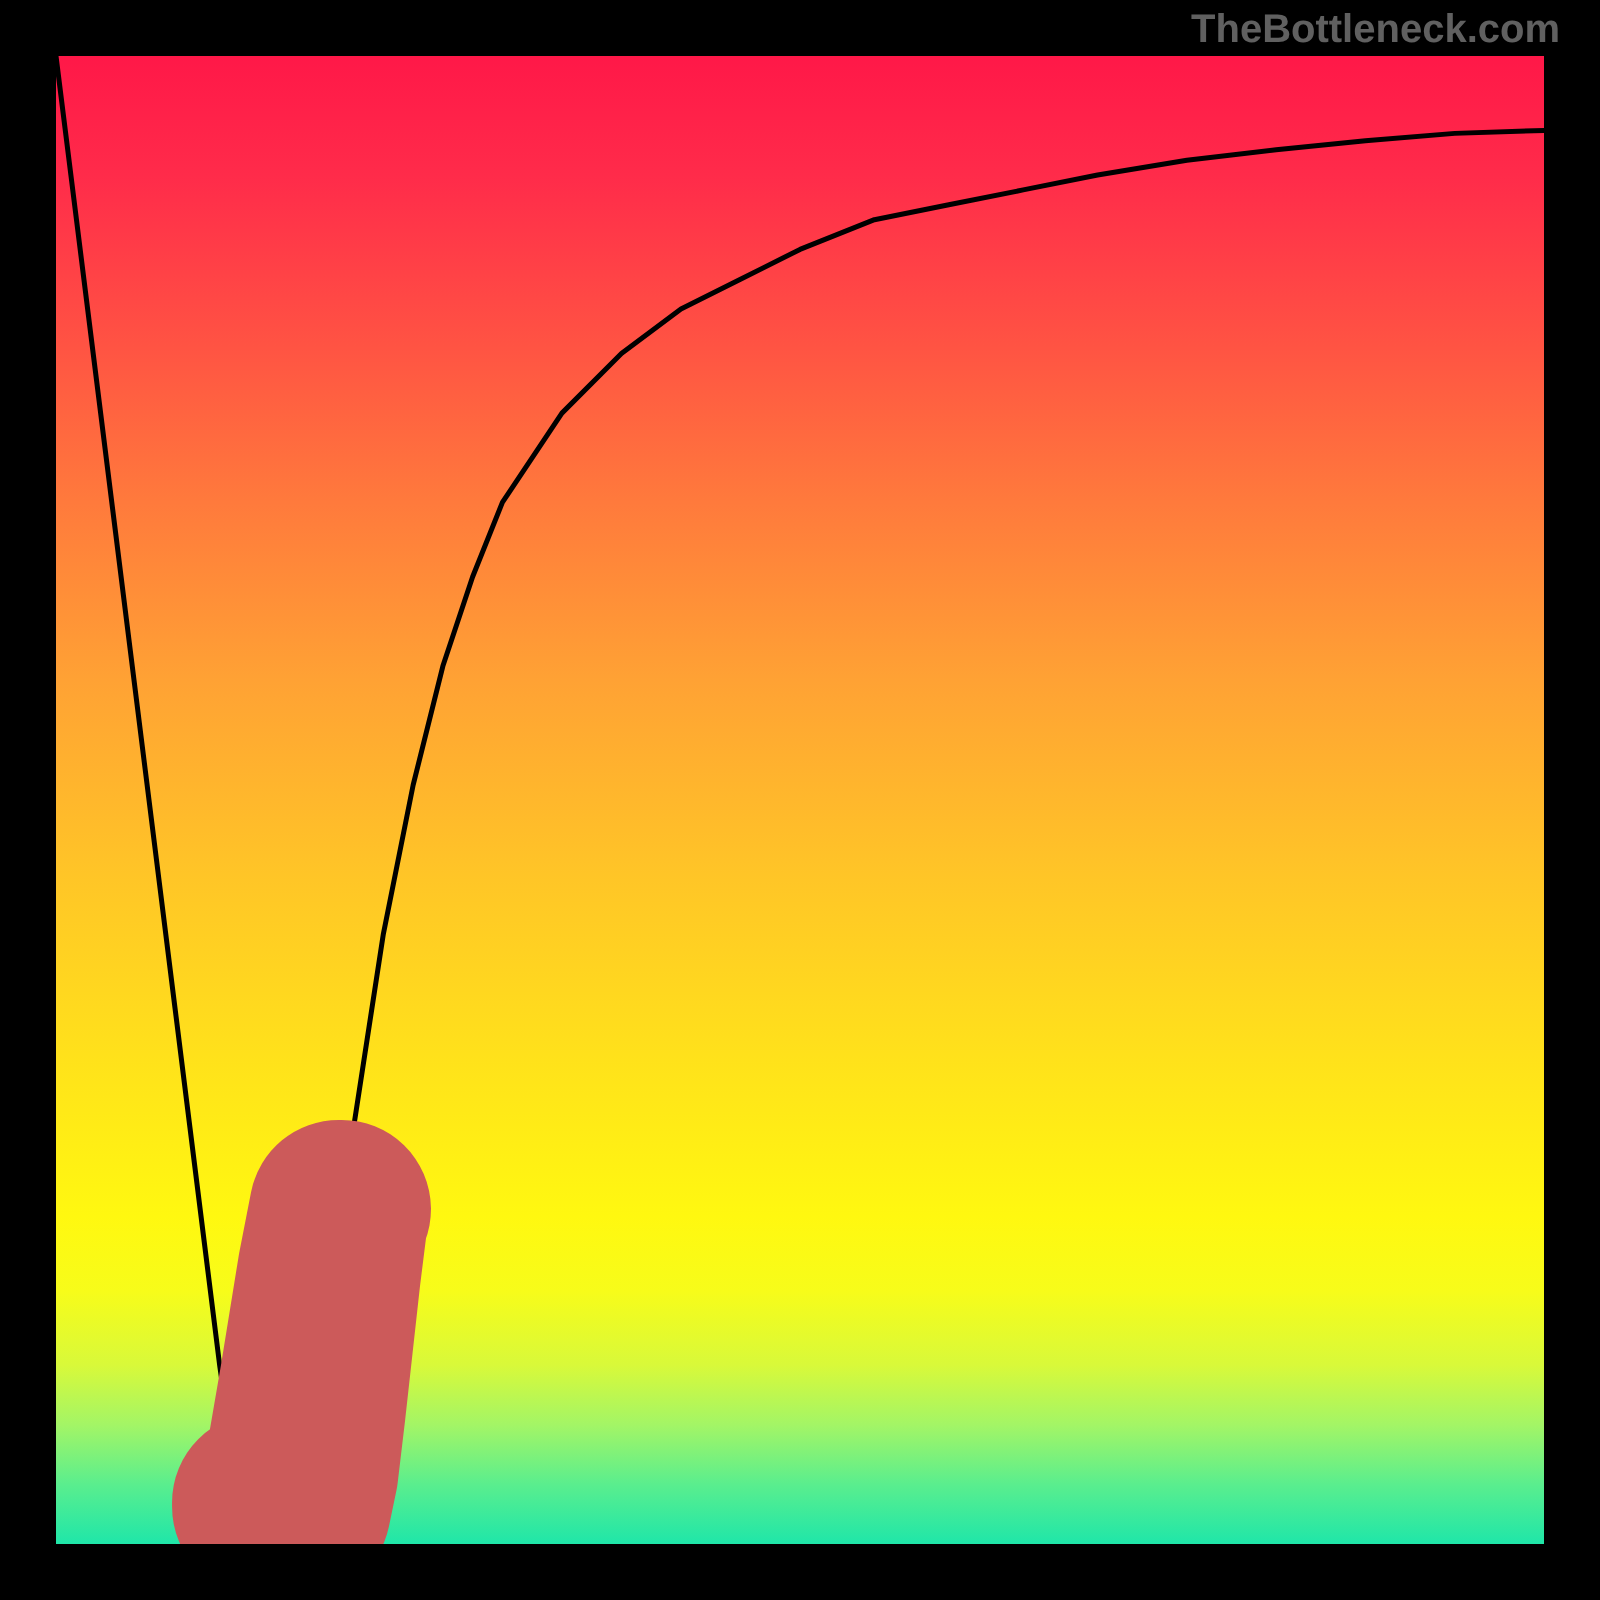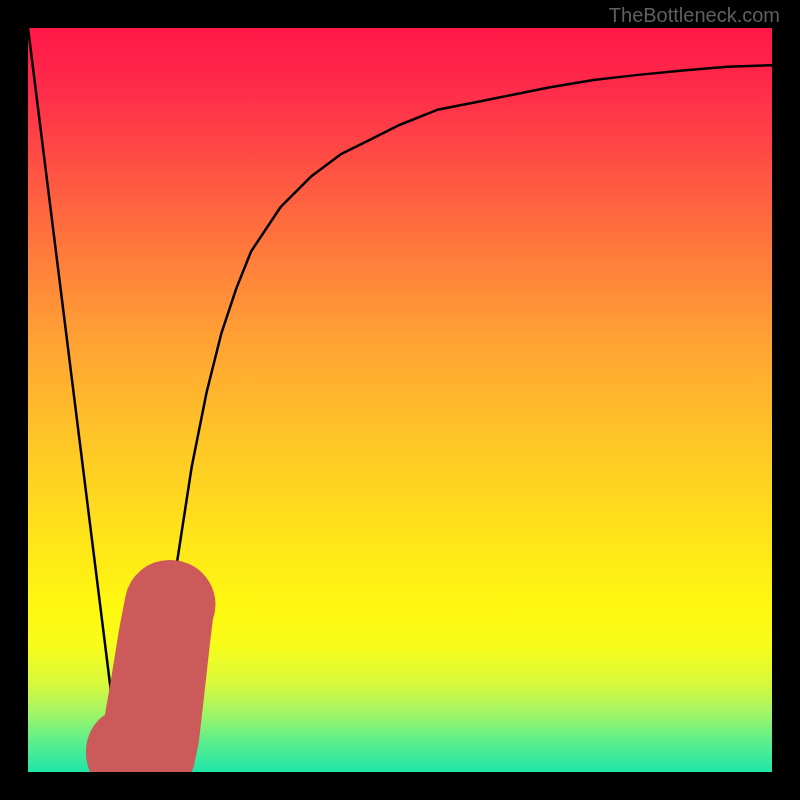--- a/index.html
+++ b/index.html
@@ -10,21 +10,21 @@
     position: relative;
     font-family: Arial, sans-serif;
     overflow: hidden;
   }
   .watermark {
     position: absolute;
     top: 4px;
     right: 20px;
     color: #606060;
     font-size: 20px;
-    font-weight: 400;
+    font-weight: 700;
     z-index: 10;
   }
   .plot-area {
     position: absolute;
     top: 28px;
     left: 28px;
     width: 744px;
     height: 744px;
   }
   .gradient-bg {

